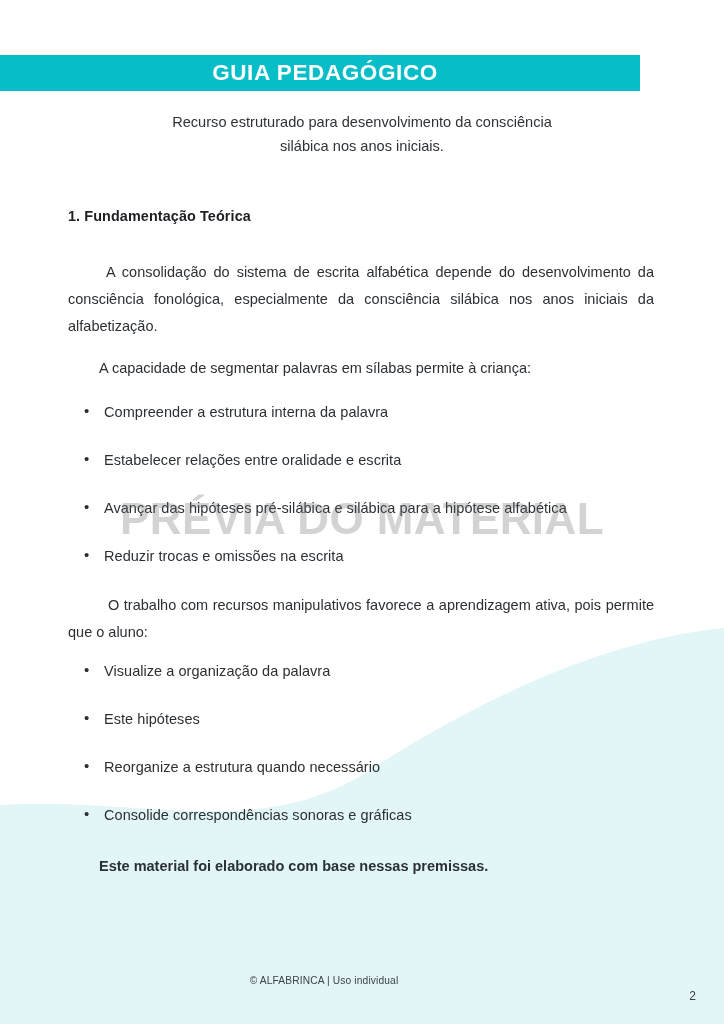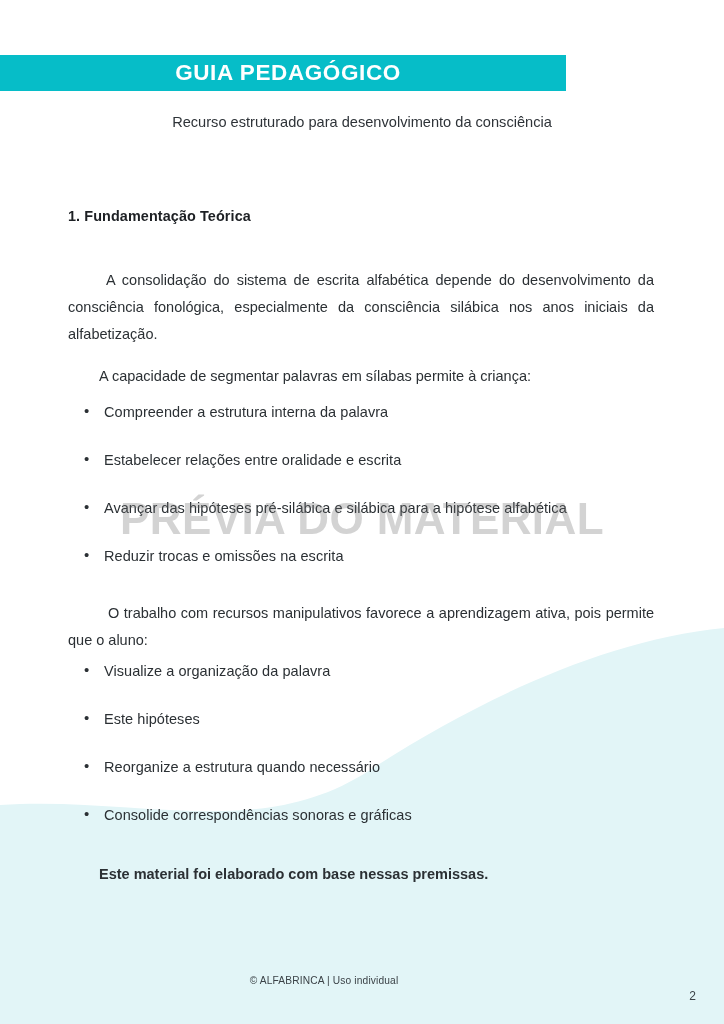--- a/index.html
+++ b/index.html
@@ -34,21 +34,21 @@
     height: 424px;
     z-index: 0;
     pointer-events: none;
   }
 
   
   .banner {
     position: absolute;
     left: 0;
     top: 55px;
-    width: 566px;
+    width: 640px;
     height: 36px;
     background: #06bdc8;
     z-index: 2;
     display: flex;
     align-items: center;
     justify-content: center;
     text-align: right;
   }
   .banner-title {
     color: #ffffff;
@@ -92,21 +92,20 @@
     letter-spacing: 0.1px;
   }
 
   .para {
     position: absolute;
     color: #2b3034;
     font-size: 14.5px;
     line-height: 27px;
     text-align: justify;
     text-justify: inter-word;
-    margin-top: 8px;
   }
   .para.p1 { left: 68px; top: 259px; width: 586px; text-indent: 38px; }
   .para.p2 { left: 68px; top: 355px; width: 586px; text-indent: 31px; text-align: left; }
   .para.p3 { left: 68px; top: 592px; width: 586px; text-indent: 40px; }
   .para.p4 { left: 68px; top: 853px; width: 586px; text-indent: 31px; text-align: left; font-weight: bold; }
 
   
   .bullets {
     position: absolute;
     left: 82px;
@@ -183,20 +182,21 @@
   </svg>
 
   <div class="banner">
     <span class="banner-title">GUIA PEDAGÓGICO</span>
   </div>
 
   <div class="content">
 
     <div class="subtitle-block">
       <div class="subtitle-line2">Recurso estruturado para desenvolvimento da consciência</div>
+      <div class="subtitle-line3">silábica nos anos iniciais.</div>
     </div>
 
     <h2 class="section-heading">1. Fundamentação Teórica</h2>
 
     <p class="para p1">A consolidação do sistema de escrita alfabética depende do desenvolvimento da consciência fonológica, especialmente da consciência silábica nos anos iniciais da alfabetização.</p>
 
     <p class="para p2">A capacidade de segmentar palavras em sílabas permite à criança:</p>
 
     <ul class="bullets list-a">
       <li>Compreender a estrutura interna da palavra</li>

